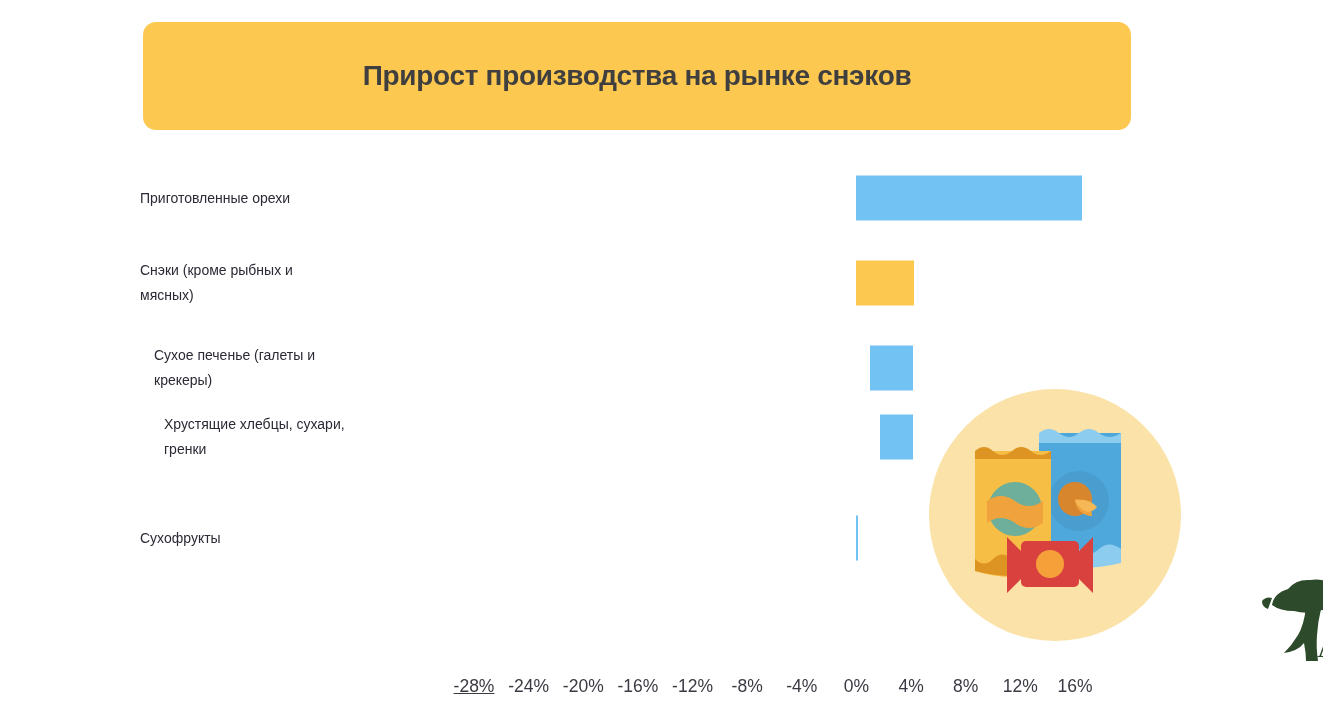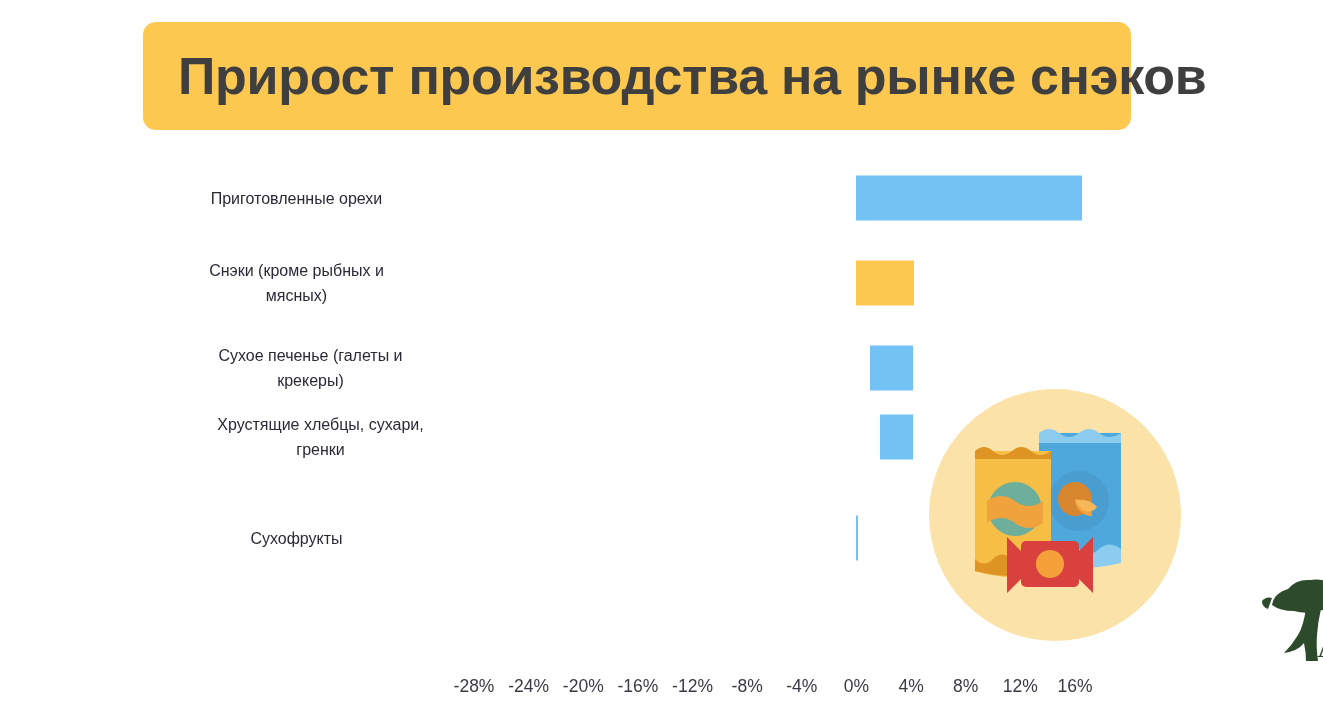--- a/index.html
+++ b/index.html
@@ -18,43 +18,43 @@
     left:143px; top:22px;
     width:988px; height:108px;
     background:#FCC850;
     border-radius:13px;
   }
   #title-text {
     position:absolute;
     left:35px; right:35px; top:50%;
     transform:translateY(-50%);
     text-align:center;
-    font-size:52px;
+    font-size:28px;
     font-weight:bold;
     color:#3F3F3F;
     letter-spacing:-0.3px;
     white-space:nowrap;
   }
 
   
   #chart {
     position:absolute;
     left:0; top:150px;
     width:1323px; height:575px;
   }
   .row {
     position:absolute;
     left:0; width:1323px; height:72px;
   }
   .cat-label {
     position:absolute;
     left:140px; width:313px;
     top:50%; transform:translateY(-50%);
-    text-align:center;
-    font-size:16px;
+    text-align:left;
+    font-size:14px;
     color:#2A2A35;
     line-height:25px;
     white-space:pre-line;
   }
   .bar {
     position:absolute;
     top:50%; transform:translateY(-50%);
     height:45px;
   }
   .bar.blue  { background:#72C2F4; }
@@ -114,21 +114,21 @@
 гренки</div>
       <div class="bar blue" title="2.4%" style="background: rgb(114, 194, 244); left: 856.455px; width: 32.7818px;"></div>
     </div>
     <div class="row" style="top: 352px;">
       <div class="cat-label">Сухофрукты</div>
       <div class="bar blue" title="0.1%" style="background: rgb(114, 194, 244); left: 856.455px; width: 1.5px;"></div>
     </div>
   </div>
 
 <div id="xaxis">
-    <div class="tick" style="left: 474px;">-28%</div>
+    <div class="tick" style="left: 474px; text-decoration: underline;">-28%</div>
     <div class="tick" style="left: 528.636px;">-24%</div>
     <div class="tick" style="left: 583.273px;">-20%</div>
     <div class="tick" style="left: 637.909px;">-16%</div>
     <div class="tick" style="left: 692.545px;">-12%</div>
     <div class="tick" style="left: 747.182px;">-8%</div>
     <div class="tick" style="left: 801.818px;">-4%</div>
     <div class="tick" style="left: 856.455px;">0%</div>
     <div class="tick" style="left: 911.091px;">4%</div>
     <div class="tick" style="left: 965.727px;">8%</div>
     <div class="tick" style="left: 1020.36px;">12%</div>

